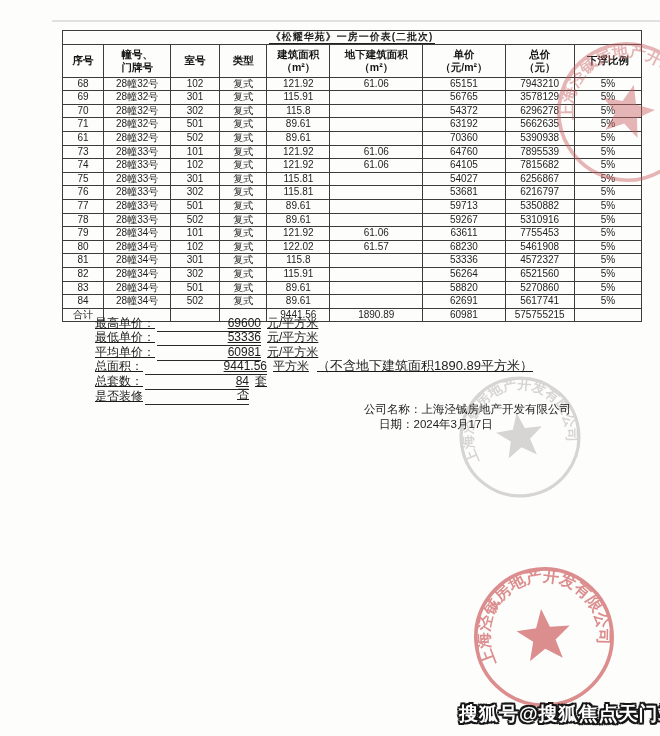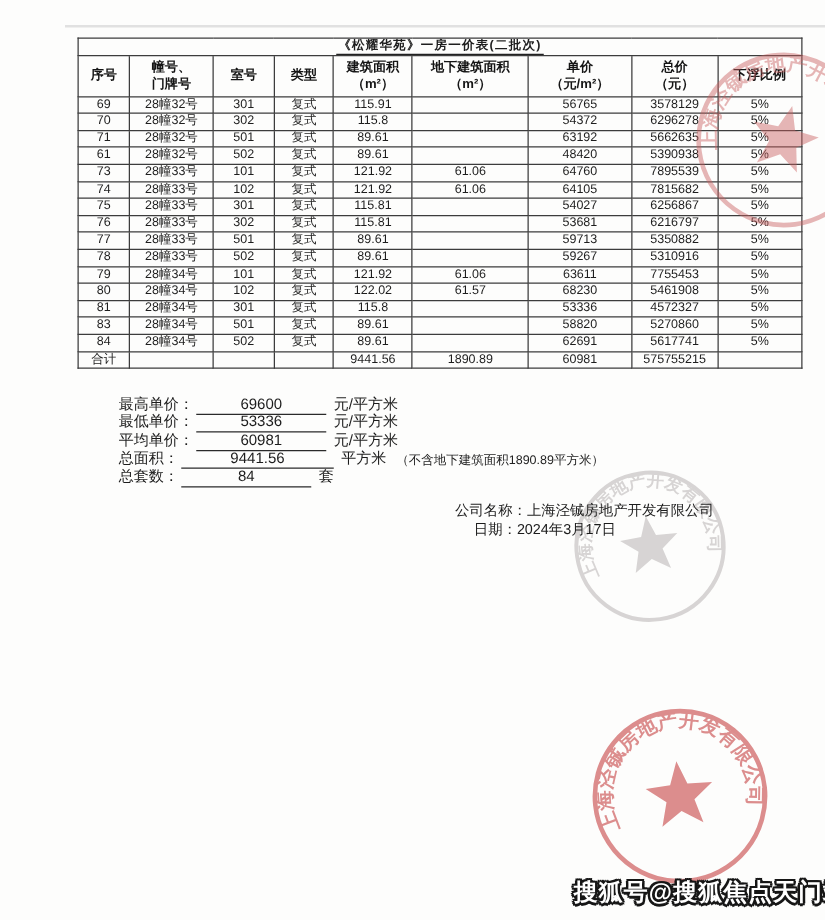--- a/index.html
+++ b/index.html
@@ -27,28 +27,28 @@
     font-size:10.5px;font-weight:bold;line-height:1.2;padding:2px 0;
     white-space:pre-line;text-align:center;vertical-align:middle;height:28px;color:#151515;
   }
   table.price td{
     font-size:10px;height:12.6px;line-height:12.6px;padding:0;
     text-align:center;vertical-align:middle;overflow:hidden;color:#1e1e1e;
   }
 
   
   .summary{position:absolute;left:95px;top:317px;font-size:12px;z-index:2;}
-  .summary-line{display:flex;align-items:flex-end;height:14.6px;white-space:nowrap;}
+  .summary-line{display:flex;align-items:flex-end;height:14.6px;white-space:nowrap;text-decoration:underline;}
   .summary-line .lbl{display:inline-block;}
   .summary-line .val{
-    display:inline-block;min-width:104px;text-align:center;
+    display:inline-block;min-width:104px;text-align:right;
     border-bottom:1px solid #2a2a2a;margin:0 6px 0 2px;padding-bottom:1px;
   }
   .summary-line.wide .val{min-width:122px;}
-  .summary-line .note{font-size:10px;margin-left:8px;color:#222;}
+  .summary-line .note{font-size:13px;margin-left:8px;color:#222;}
 
   
   .footer{position:absolute;left:364px;top:402px;font-size:11.5px;line-height:15px;z-index:3;}
   .footer .date-line{margin-left:15px;}
 
   
   .stamp{position:absolute;pointer-events:none;}
   .stamp svg{display:block;width:100%;height:100%;}
   .stamp-top{left:553px;top:38px;width:148px;height:148px;opacity:.45;transform:rotate(14deg);z-index:4;}
   .stamp-mid{left:456px;top:373px;width:128px;height:128px;opacity:.38;transform:rotate(-8deg);z-index:2;}
@@ -98,20 +98,31 @@
 （m²）</th>
             <th>单价
 （元/m²）</th>
             <th>总价
 （元）</th>
             <th>下浮比例</th>
           </tr>
       </thead>
       <tbody>
           <tr>
+            <td>68</td>
+            <td>28幢32号</td>
+            <td>102</td>
+            <td>复式</td>
+            <td>121.92</td>
+            <td>61.06</td>
+            <td>65151</td>
+            <td>7943210</td>
+            <td>5%</td>
+          </tr>
+          <tr>
             <td>69</td>
             <td>28幢32号</td>
             <td>301</td>
             <td>复式</td>
             <td>115.91</td>
             <td></td>
             <td>56765</td>
             <td>3578129</td>
             <td>5%</td>
           </tr>
@@ -137,21 +148,21 @@
             <td>5662635</td>
             <td>5%</td>
           </tr>
           <tr>
             <td>61</td>
             <td>28幢32号</td>
             <td>502</td>
             <td>复式</td>
             <td>89.61</td>
             <td></td>
-            <td>48420</td>
+            <td>70360</td>
             <td>5390938</td>
             <td>5%</td>
           </tr>
           <tr>
             <td>73</td>
             <td>28幢33号</td>
             <td>101</td>
             <td>复式</td>
             <td>121.92</td>
             <td>61.06</td>
@@ -238,20 +249,31 @@
           </tr>
           <tr>
             <td>81</td>
             <td>28幢34号</td>
             <td>301</td>
             <td>复式</td>
             <td>115.8</td>
             <td></td>
             <td>53336</td>
             <td>4572327</td>
+            <td>5%</td>
+          </tr>
+          <tr>
+            <td>82</td>
+            <td>28幢34号</td>
+            <td>302</td>
+            <td>复式</td>
+            <td>115.91</td>
+            <td></td>
+            <td>56264</td>
+            <td>6521560</td>
             <td>5%</td>
           </tr>
           <tr>
             <td>83</td>
             <td>28幢34号</td>
             <td>501</td>
             <td>复式</td>
             <td>89.61</td>
             <td></td>
             <td>58820</td>
@@ -303,20 +325,25 @@
     <div class="summary-line wide">
       <span class="lbl">总面积：</span>
       <span class="val">9441.56</span>
       <span class="unit">平方米</span>
       <span class="note">（不含地下建筑面积1890.89平方米）</span>
     </div>
     <div class="summary-line">
       <span class="lbl">总套数：</span>
       <span class="val">84</span>
       <span class="unit">套</span>
+    </div>
+    <div class="summary-line">
+      <span class="lbl">是否装修</span>
+      <span class="val">否</span>
+      <span class="unit"></span>
     </div>
   </div>
 
   <div class="footer">
     <div>公司名称：上海泾铖房地产开发有限公司</div>
     <div class="date-line">日期：2024年3月17日</div>
   </div>
 
   <div class="stamp stamp-top">
     <svg viewBox="0 0 200 200">

